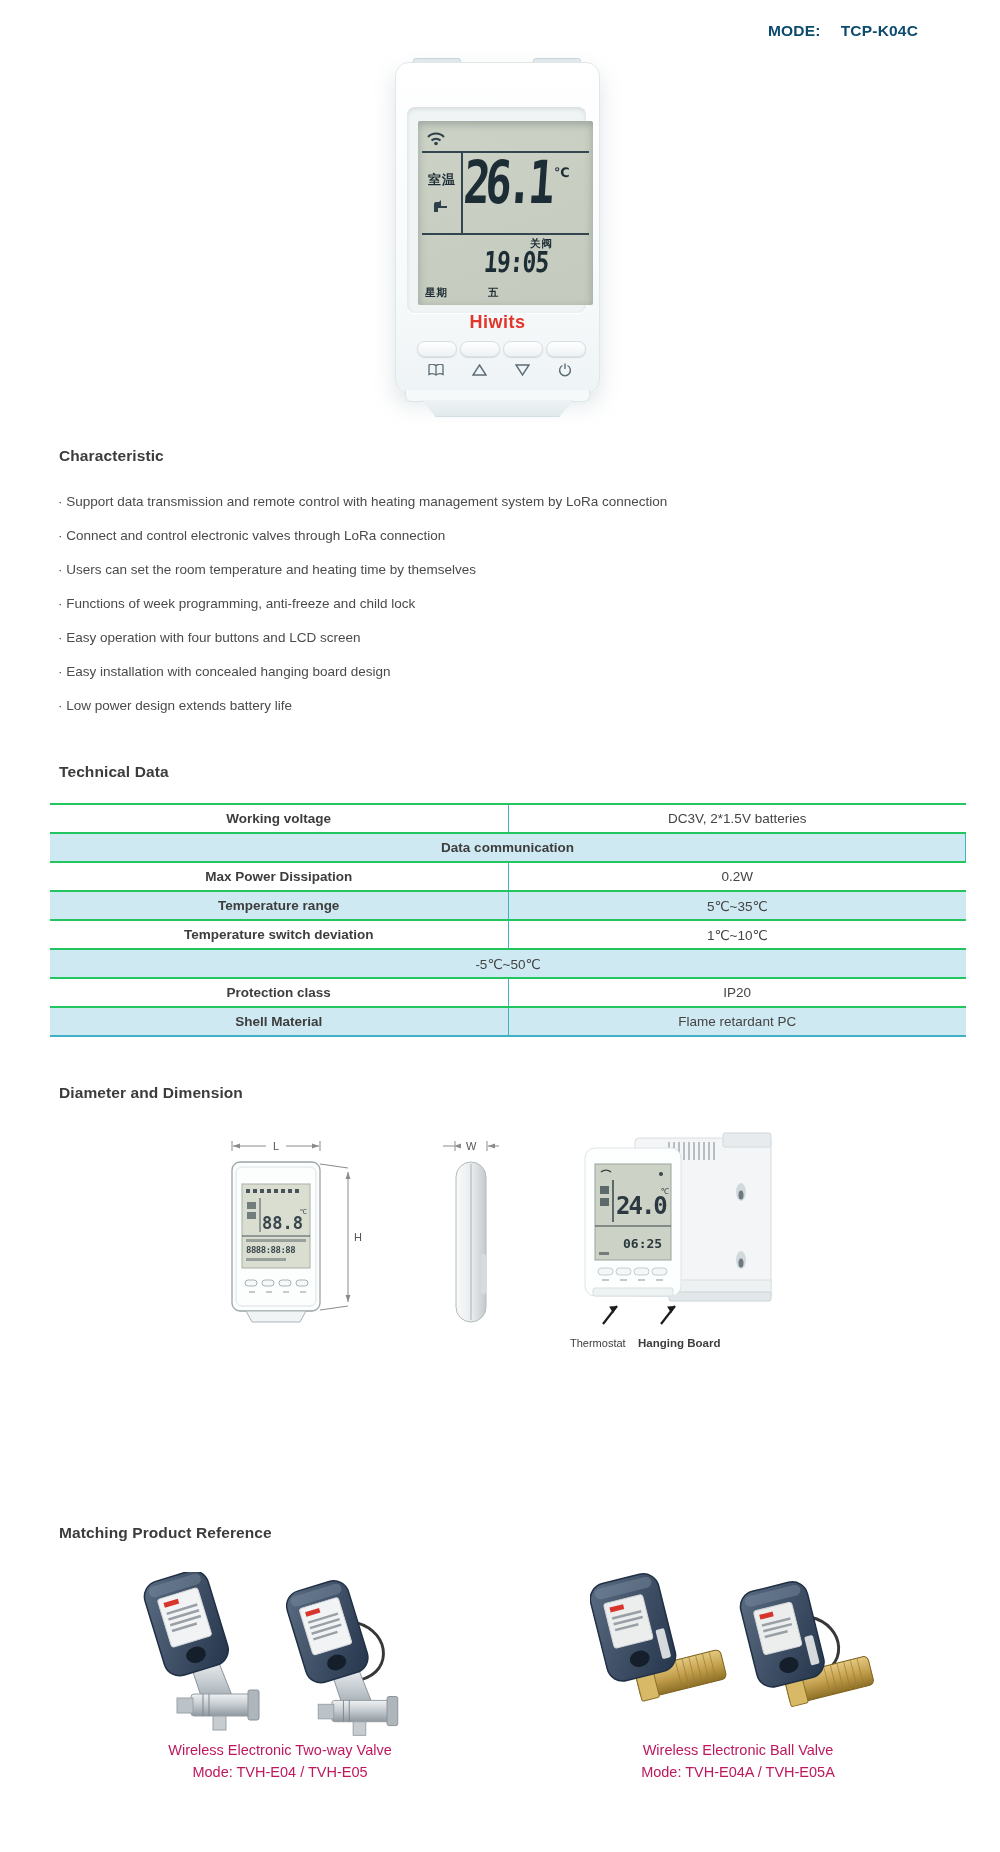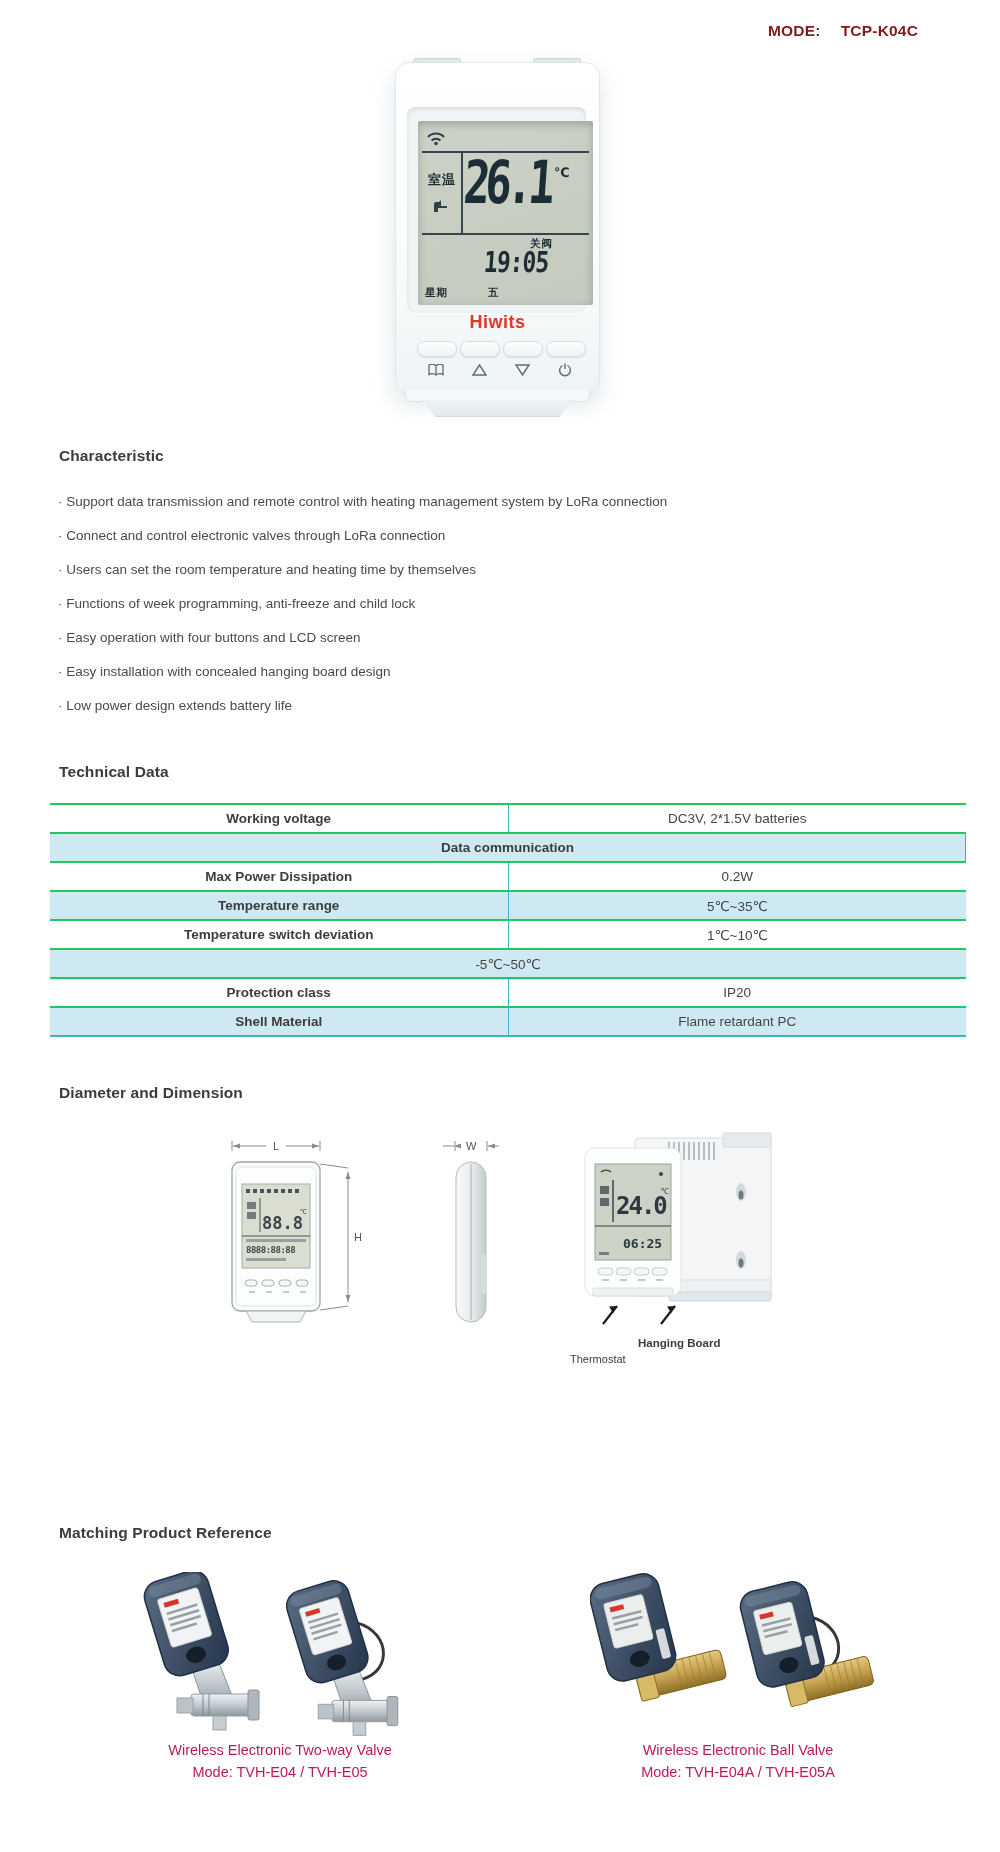--- a/index.html
+++ b/index.html
@@ -2,21 +2,21 @@
 <html><head>
 <meta charset="utf-8">
 <style>
   html,body{margin:0;padding:0;background:#fff;}
   .page{position:relative;width:1000px;height:1852px;background:#fff;overflow:hidden;
         font-family:"Liberation Sans","DejaVu Sans",sans-serif;color:#454545;}
   .abs{position:absolute;}
 
   
   .mode-line{position:absolute;left:768px;top:22px;display:flex;gap:20px;
-             font-size:15.5px;font-weight:bold;color:#7f1d1d;letter-spacing:.2px;}
+             font-size:15.5px;font-weight:bold;color:#0c4a6e;letter-spacing:.2px;}
 
   
   .thermo{position:absolute;left:395px;top:58px;width:205px;height:358px;}
   .tab{position:absolute;top:0;height:9px;width:46px;background:#e6edf0;border:1px solid #ccd7dc;border-radius:3px;}
   .thermo-body{position:absolute;left:0;top:4px;width:203px;height:330px;background:linear-gradient(180deg,#ffffff,#f7fafb 70%,#eef3f5);
                border:1px solid #dfe7ea;border-radius:14px;box-shadow:0 10px 22px rgba(110,135,150,.22);}
   .screen-recess{position:absolute;left:11px;top:44px;width:179px;height:206px;background:#f0f4f5;border-radius:8px;
                  box-shadow:inset 0 2px 4px rgba(90,110,120,.18), 0 1px 0 #ffffff;}
   .lcd{position:absolute;left:11px;top:14px;width:175px;height:184px;background:linear-gradient(160deg,#ccd2c6,#c4cabd);
        border-radius:2px;box-shadow:inset 0 3px 8px rgba(40,55,60,.30);color:#1d2d35;}
@@ -292,21 +292,21 @@
       <path d="M29 150 h7 M47 150 h7 M65 150 h7 M83 150 h7"></path>
     </g>
     <rect x="20" y="158" width="80" height="8" rx="2" fill="#edf2f3" stroke="#d9e0e3"></rect>
     <g stroke="#1c1c1c" stroke-width="2.2" fill="none">
       <line x1="30" y1="194" x2="44" y2="176"></line>
         <line x1="88" y1="194" x2="102" y2="176"></line>
     </g>
     <path d="M44 176 L36.5 178.5 L42 184 Z" fill="#1c1c1c" transform="rotate(14 44 176)"></path>
     <path d="M102 176 L94.5 178.5 L100 184 Z" fill="#1c1c1c" transform="rotate(14 102 176)"></path>
   </svg>
-  <div class="callout" style="left:570px;margin-top:16px;">Thermostat</div>
+  <div class="callout" style="left:570px;">Thermostat</div>
   <div class="callout bold" style="left:638px;">Hanging Board</div>
 
 
   <div class="h2" style="top:1524px;">Matching Product Reference</div>
 
   <svg class="fig" style="left:135px;top:1572px;" width="300" height="165" viewBox="0 0 300 165">
     <defs>
       <linearGradient id="gh" x1="0" y1="0" x2="1" y2="1">
         <stop offset="0" stop-color="#5a6c82"></stop>
           <stop offset="1" stop-color="#25354b"></stop>

